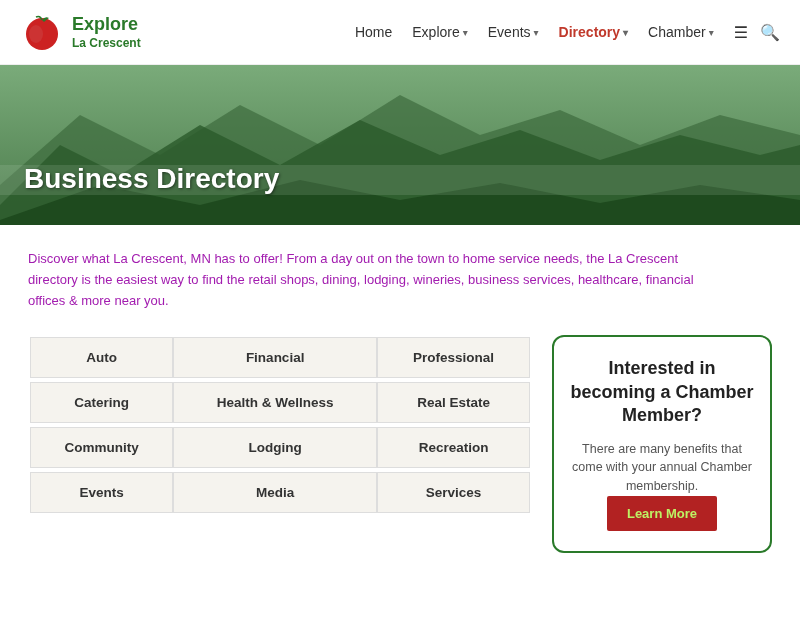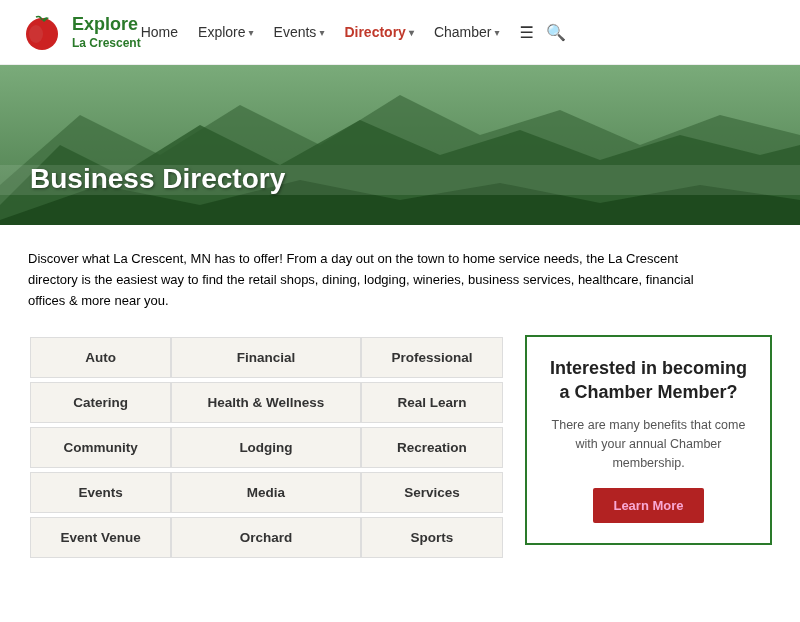--- a/index.html
+++ b/index.html
@@ -2,20 +2,21 @@
 <html><head>
   <meta charset="utf-8">
   <style>
     * { margin: 0; padding: 0; box-sizing: border-box; }
     body { font-family: Arial, sans-serif; font-size: 14px; color: #333; background: #fff; width: 800px; }
 
     
     .header {
       display: flex;
       align-items: center;
+      justify-content: space-between;
       padding: 10px 20px;
       background: #fff;
       border-bottom: 1px solid #eee;
     }
     .logo-area {
       display: flex;
       align-items: center;
       gap: 8px;
     }
     .logo-icon {
@@ -70,40 +71,40 @@
     
     .hero {
       position: relative;
       height: 160px;
       overflow: hidden;
       background: linear-gradient(135deg, #4a7c4a 0%, #6aaa6a 30%, #3d6b3d 60%, #2d5a2d 100%);
     }
     .hero-title {
       position: absolute;
       bottom: 30px;
-      left: 30px;
+      left: 24px;
       color: #fff;
       font-size: 28px;
       font-weight: bold;
       text-shadow: 1px 1px 3px rgba(0,0,0,0.5);
     }
 
     
     .mountain-svg {
       width: 100%;
       height: 100%;
     }
 
     
     .main {
       padding: 24px 28px;
     }
     .description {
       font-size: 13px;
-      color: #000000;
+      color: #a21caf;
       line-height: 1.6;
       margin-bottom: 24px;
       max-width: 680px;
     }
 
     
     .content-layout {
       display: flex;
       gap: 24px;
       align-items: flex-start;
@@ -130,43 +131,42 @@
       border: 1px solid #ddd;
       color: #333;
       font-size: 13.5px;
       cursor: pointer;
       text-decoration: none;
       margin: 2px;
     }
 
     
     .chamber-card {
-      width: 247px;
+      width: 220px;
       border: 2px solid #2a7a2a;
-      border-radius: 0;
+      border-radius: 12px;
       padding: 20px 16px;
       text-align: center;
       flex-shrink: 0;
     }
     .chamber-card h3 {
       font-size: 18px;
       font-weight: bold;
       color: #222;
       margin-bottom: 12px;
       line-height: 1.3;
     }
     .chamber-card p {
       font-size: 12.5px;
       color: #555;
       line-height: 1.5;
-      margin-bottom: 16px;
     }
     .learn-more-btn {
       background: #b22222;
-      color: #f9a8d4;
+      color: #bef264;
       border: none;
       padding: 10px 20px;
       font-size: 13px;
       font-weight: 600;
       cursor: pointer;
       border-radius: 2px;
     }
   </style>
 </head>
 <body>
@@ -254,21 +254,21 @@
               </td>
             </tr>
             <tr>
               <td>
                 <a href="#" class="category-btn">Catering</a>
               </td>
               <td>
                 <a href="#" class="category-btn">Health &amp; Wellness</a>
               </td>
               <td>
-                <a href="#" class="category-btn">Real Learn</a>
+                <a href="#" class="category-btn">Real Estate</a>
               </td>
             </tr>
             <tr>
               <td>
                 <a href="#" class="category-btn">Community</a>
               </td>
               <td>
                 <a href="#" class="category-btn">Lodging</a>
               </td>
               <td>
@@ -277,31 +277,20 @@
             </tr>
             <tr>
               <td>
                 <a href="#" class="category-btn">Events</a>
               </td>
               <td>
                 <a href="#" class="category-btn">Media</a>
               </td>
               <td>
                 <a href="#" class="category-btn">Services</a>
-              </td>
-            </tr>
-            <tr>
-              <td>
-                <a href="#" class="category-btn">Event Venue</a>
-              </td>
-              <td>
-                <a href="#" class="category-btn">Orchard</a>
-              </td>
-              <td>
-                <a href="#" class="category-btn">Sports</a>
               </td>
             </tr>
           </tbody>
       </table>
     </div>
 
     <div class="chamber-card">
       <h3>Interested in becoming a Chamber Member?</h3>
       <p>There are many benefits that come with your annual Chamber membership.</p>
       <button class="learn-more-btn">Learn More</button>

